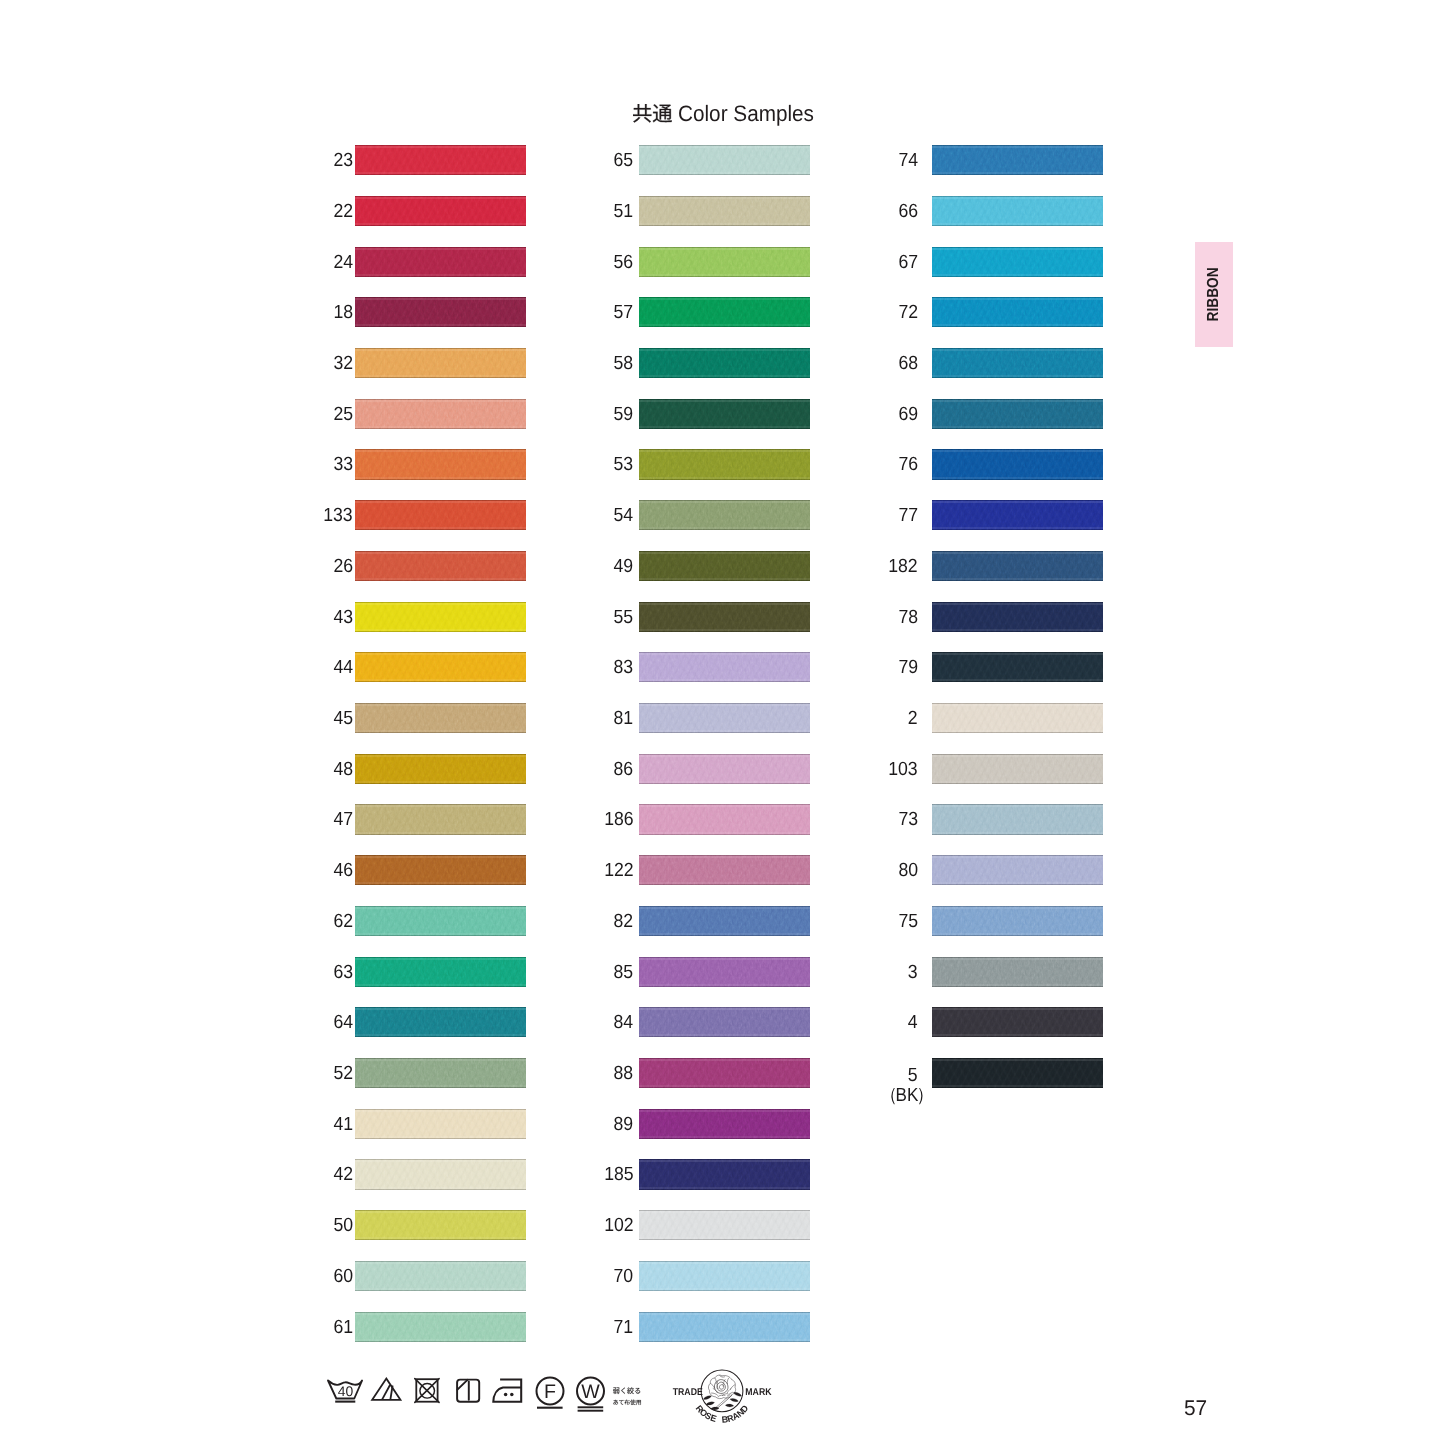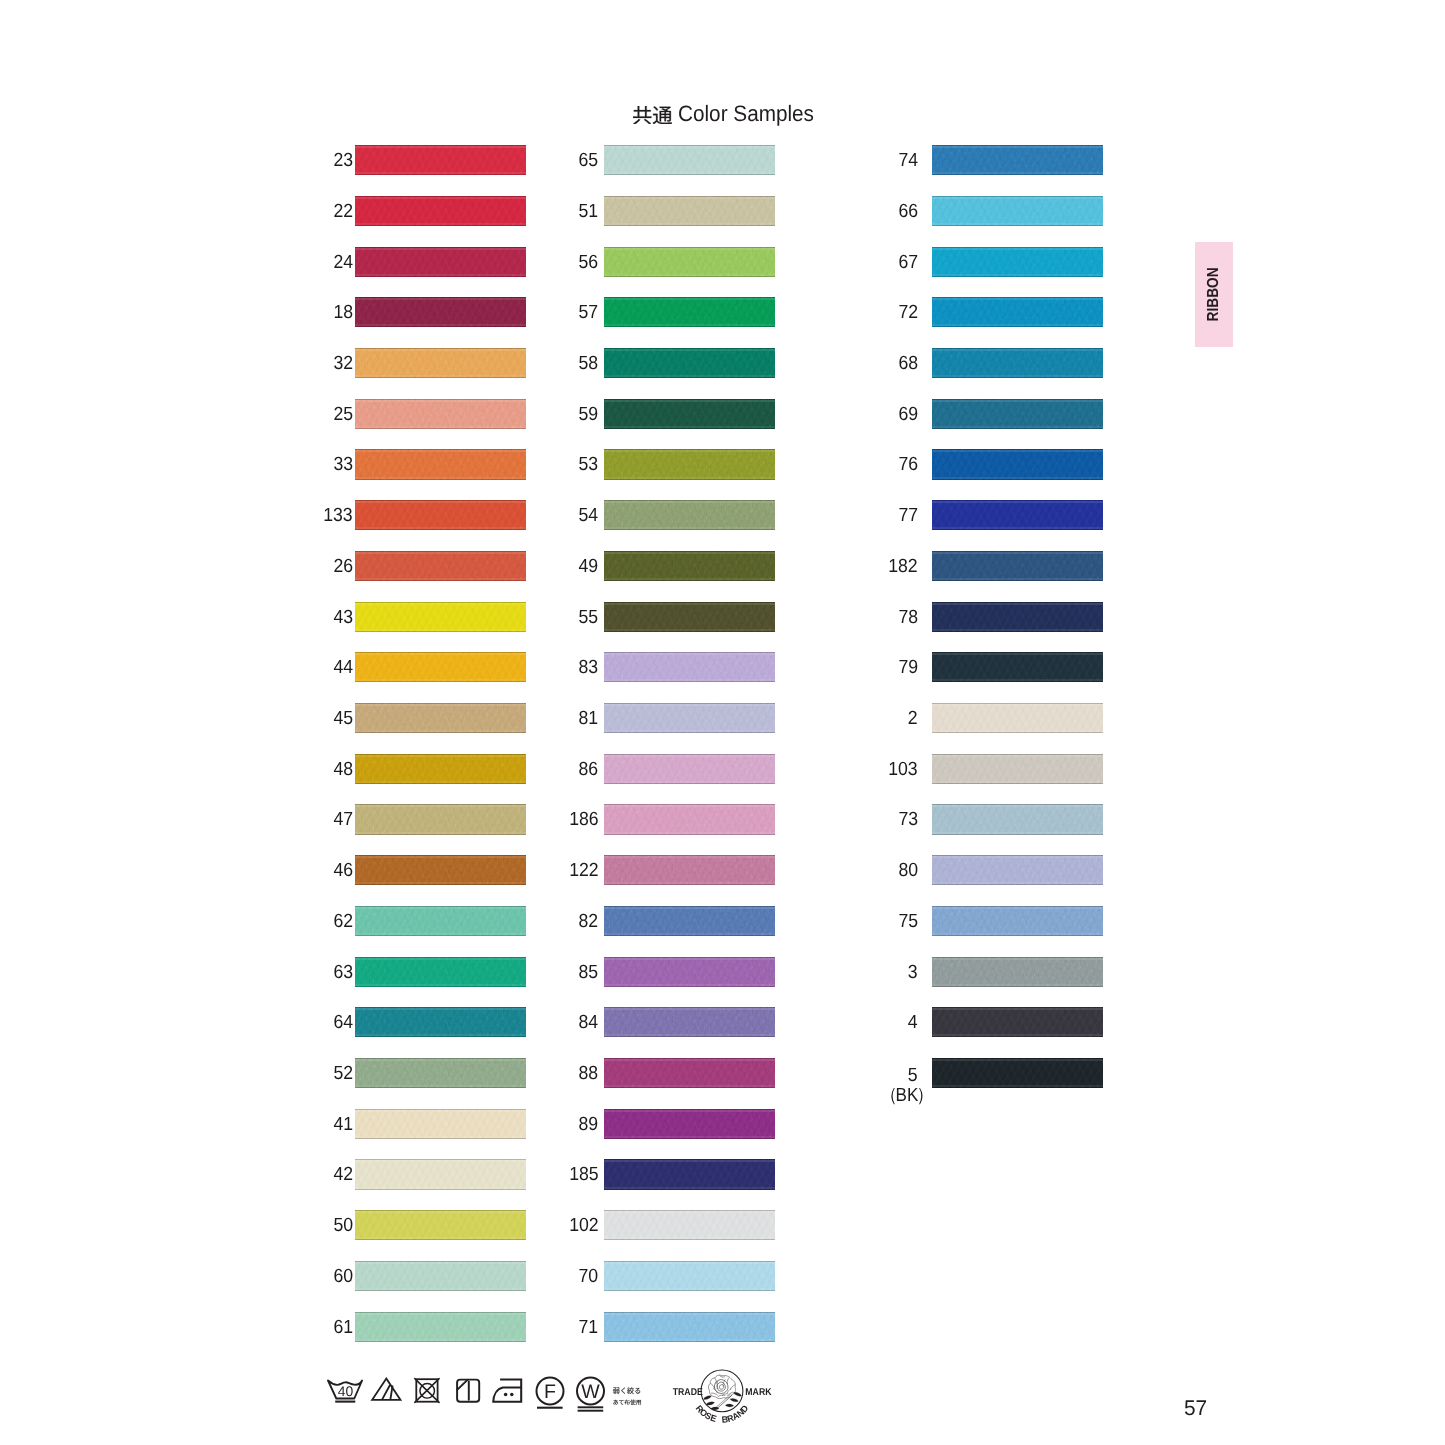--- a/index.html
+++ b/index.html
@@ -1,18 +1,18 @@
 <!DOCTYPE html>
 <html><head>
 <meta charset="utf-8">
 <style>
   html,body{margin:0;padding:0;background:#fff;}
   body{width:1445px;height:1445px;font-family:"Liberation Sans",sans-serif;overflow:hidden;-webkit-font-smoothing:antialiased;text-rendering:geometricPrecision;}
   #page{position:relative;width:1445px;height:1445px;background:#ffffff;}
-  #title{position:absolute;left:632.8px;top:101.7px;display:flex;align-items:center;}
+  #title{position:absolute;left:632.8px;top:101.7px;display:flex;align-items:flex-start;}
   #title svg{display:block;}
   #title .en{font-size:22.3px;color:#211c1d;margin-left:6.0px;line-height:1;display:inline-block;transform:scaleX(0.93) translateY(1.3px);transform-origin:left top;}
   .col{position:absolute;top:145.1px;width:171px;}
   .row{position:relative;height:50.73px;}
   
   .lbl{position:absolute;right:100%;top:0;height:30.1px;line-height:31.8px;font-size:19.0px;color:#1c1a1b;text-align:right;white-space:nowrap;transform:scaleX(0.93);transform-origin:right center;}
   
   .fw-paren-open{display:inline-block;margin-left:-9.8px;margin-right:-2.0px;}
   .fw-paren-close{display:inline-block;margin-left:-2.0px;margin-right:-9.8px;}
   
@@ -254,21 +254,21 @@
         </div>
         <div class="row">
           <div class="lbl" style="margin-right: 2.1px;">61</div>
           <div class="sw" style="background: rgb(157, 213, 184);">
             <svg class="noise">
               <rect width="100%" height="100%" filter="url(#weave)"></rect>
             </svg>
           </div>
         </div>
       </div>
-      <div class="col" style="left: 604px;">
+      <div class="col" style="left: 639px;">
         <div class="row">
           <div class="lbl" style="margin-right: 5.7px;">65</div>
           <div class="sw" style="background: rgb(188, 220, 213);">
             <svg class="noise">
               <rect width="100%" height="100%" filter="url(#weave)"></rect>
             </svg>
           </div>
         </div>
         <div class="row">
           <div class="lbl" style="margin-right: 5.7px;">51</div>

